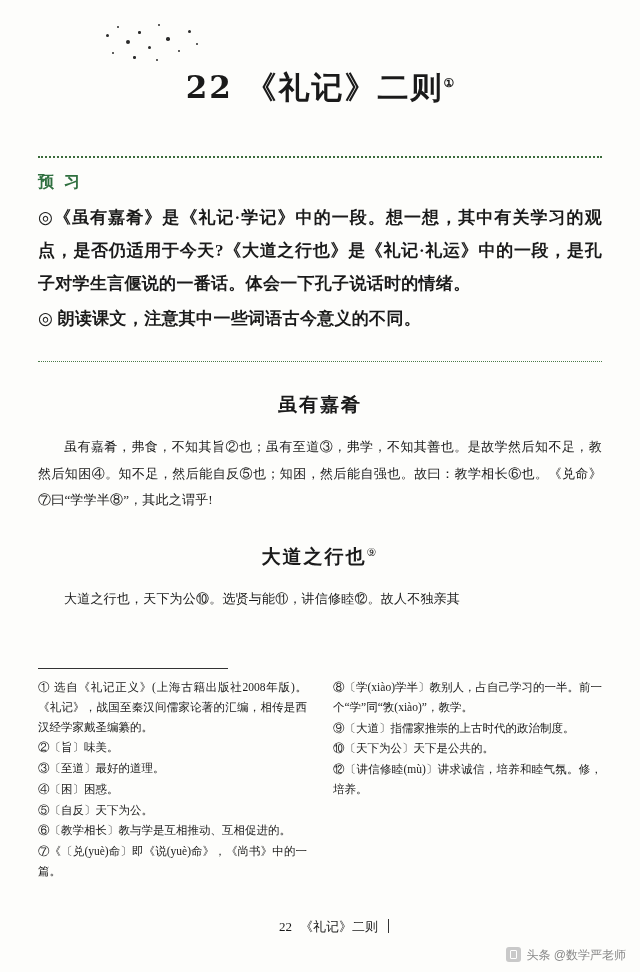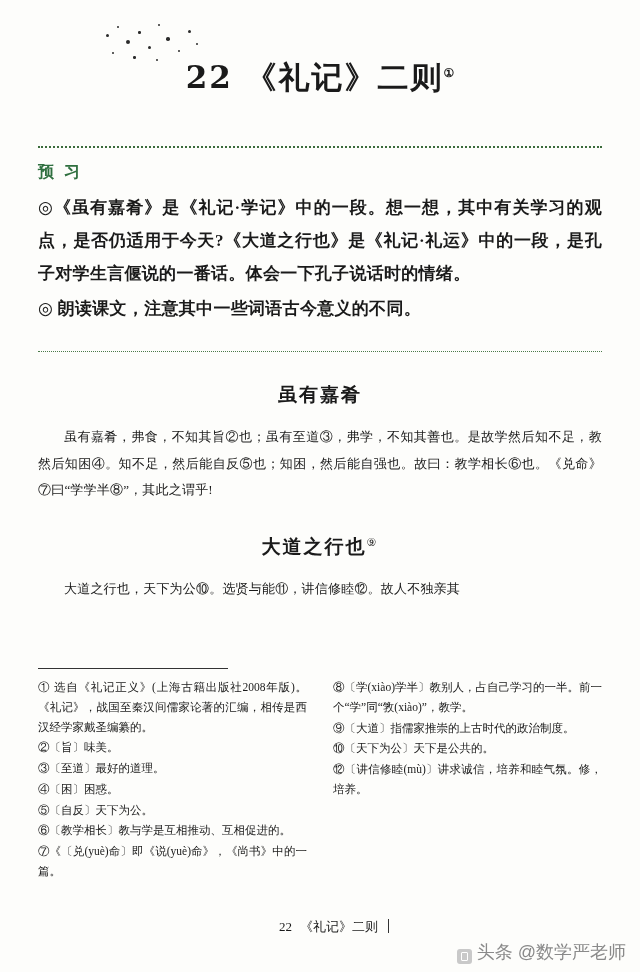--- a/index.html
+++ b/index.html
@@ -18,21 +18,21 @@
   .page {
     position: absolute;
     inset: 0;
     padding: 0 38px;
     box-sizing: border-box;
   }
 
   
   .title-block {
     text-align: center;
-    padding-top: 36px;
+    padding-top: 46px;
     position: relative;
   }
   .title {
     font-size: 31px;
     letter-spacing: 2px;
     font-family: "DejaVu Serif", "Liberation Serif", serif;
     display: inline-block;
     position: relative;
   }
   .title .sup {
@@ -158,24 +158,24 @@
     vertical-align: -2px;
     margin-left: 10px;
   }
 
   
   .watermark {
     position: absolute;
     right: 14px;
     bottom: 8px;
     display: flex;
-    align-items: flex-end;
+    align-items: flex-start;
     gap: 5px;
     color: #8a8a8a;
-    font-size: 18px;
+    font-size: 12px;
     font-family: "Liberation Sans", sans-serif;
   }
   .wm-logo {
     display: inline-block;
     width: 15px;
     height: 15px;
     border-radius: 3px;
     background: #c9c9c9;
     position: relative;
   }

